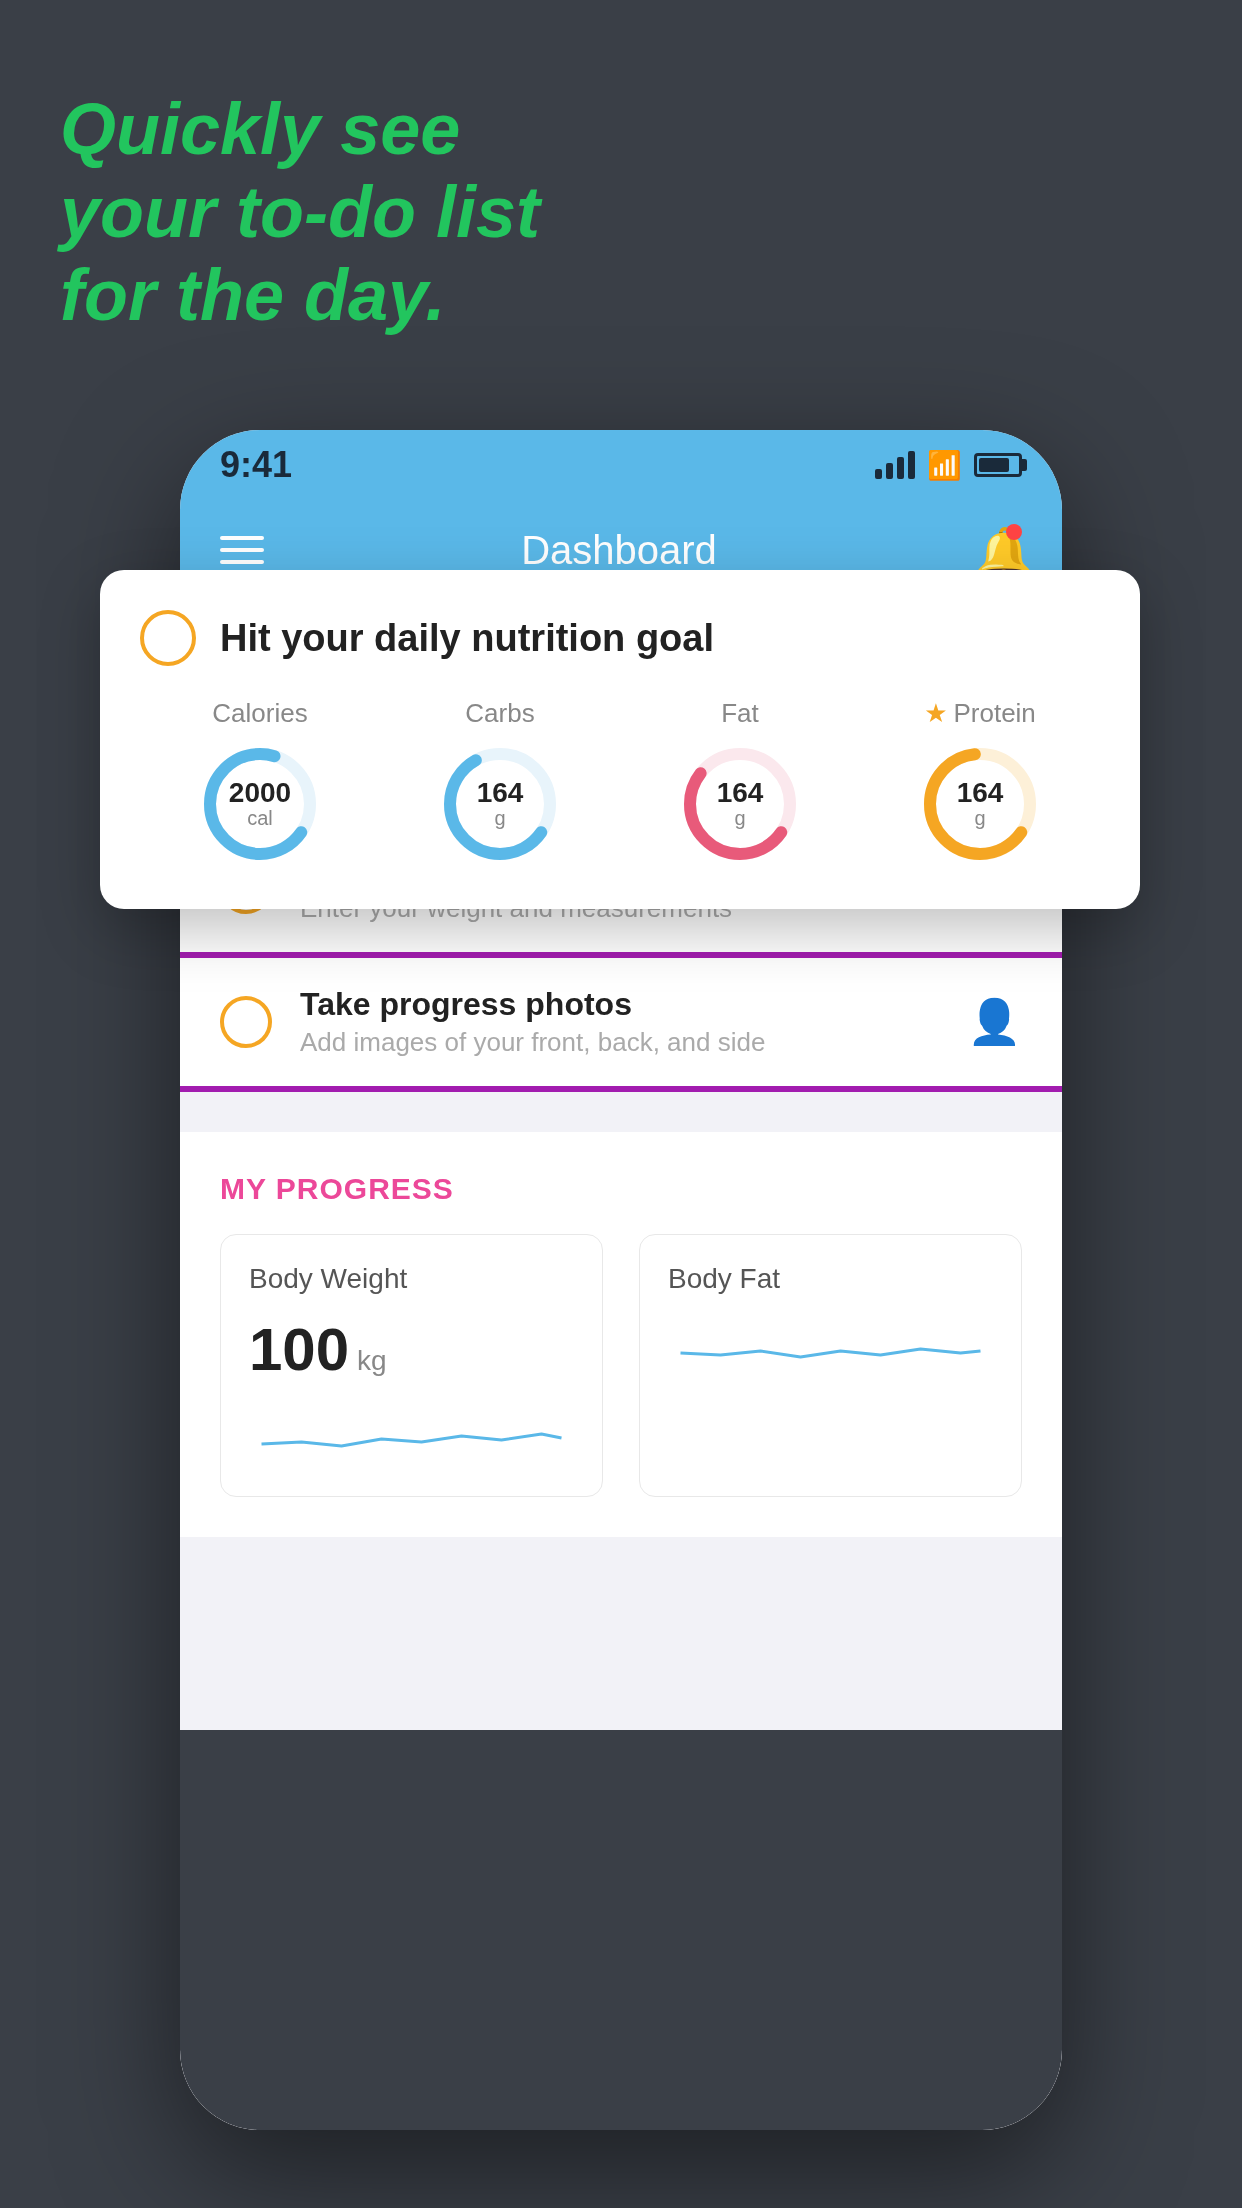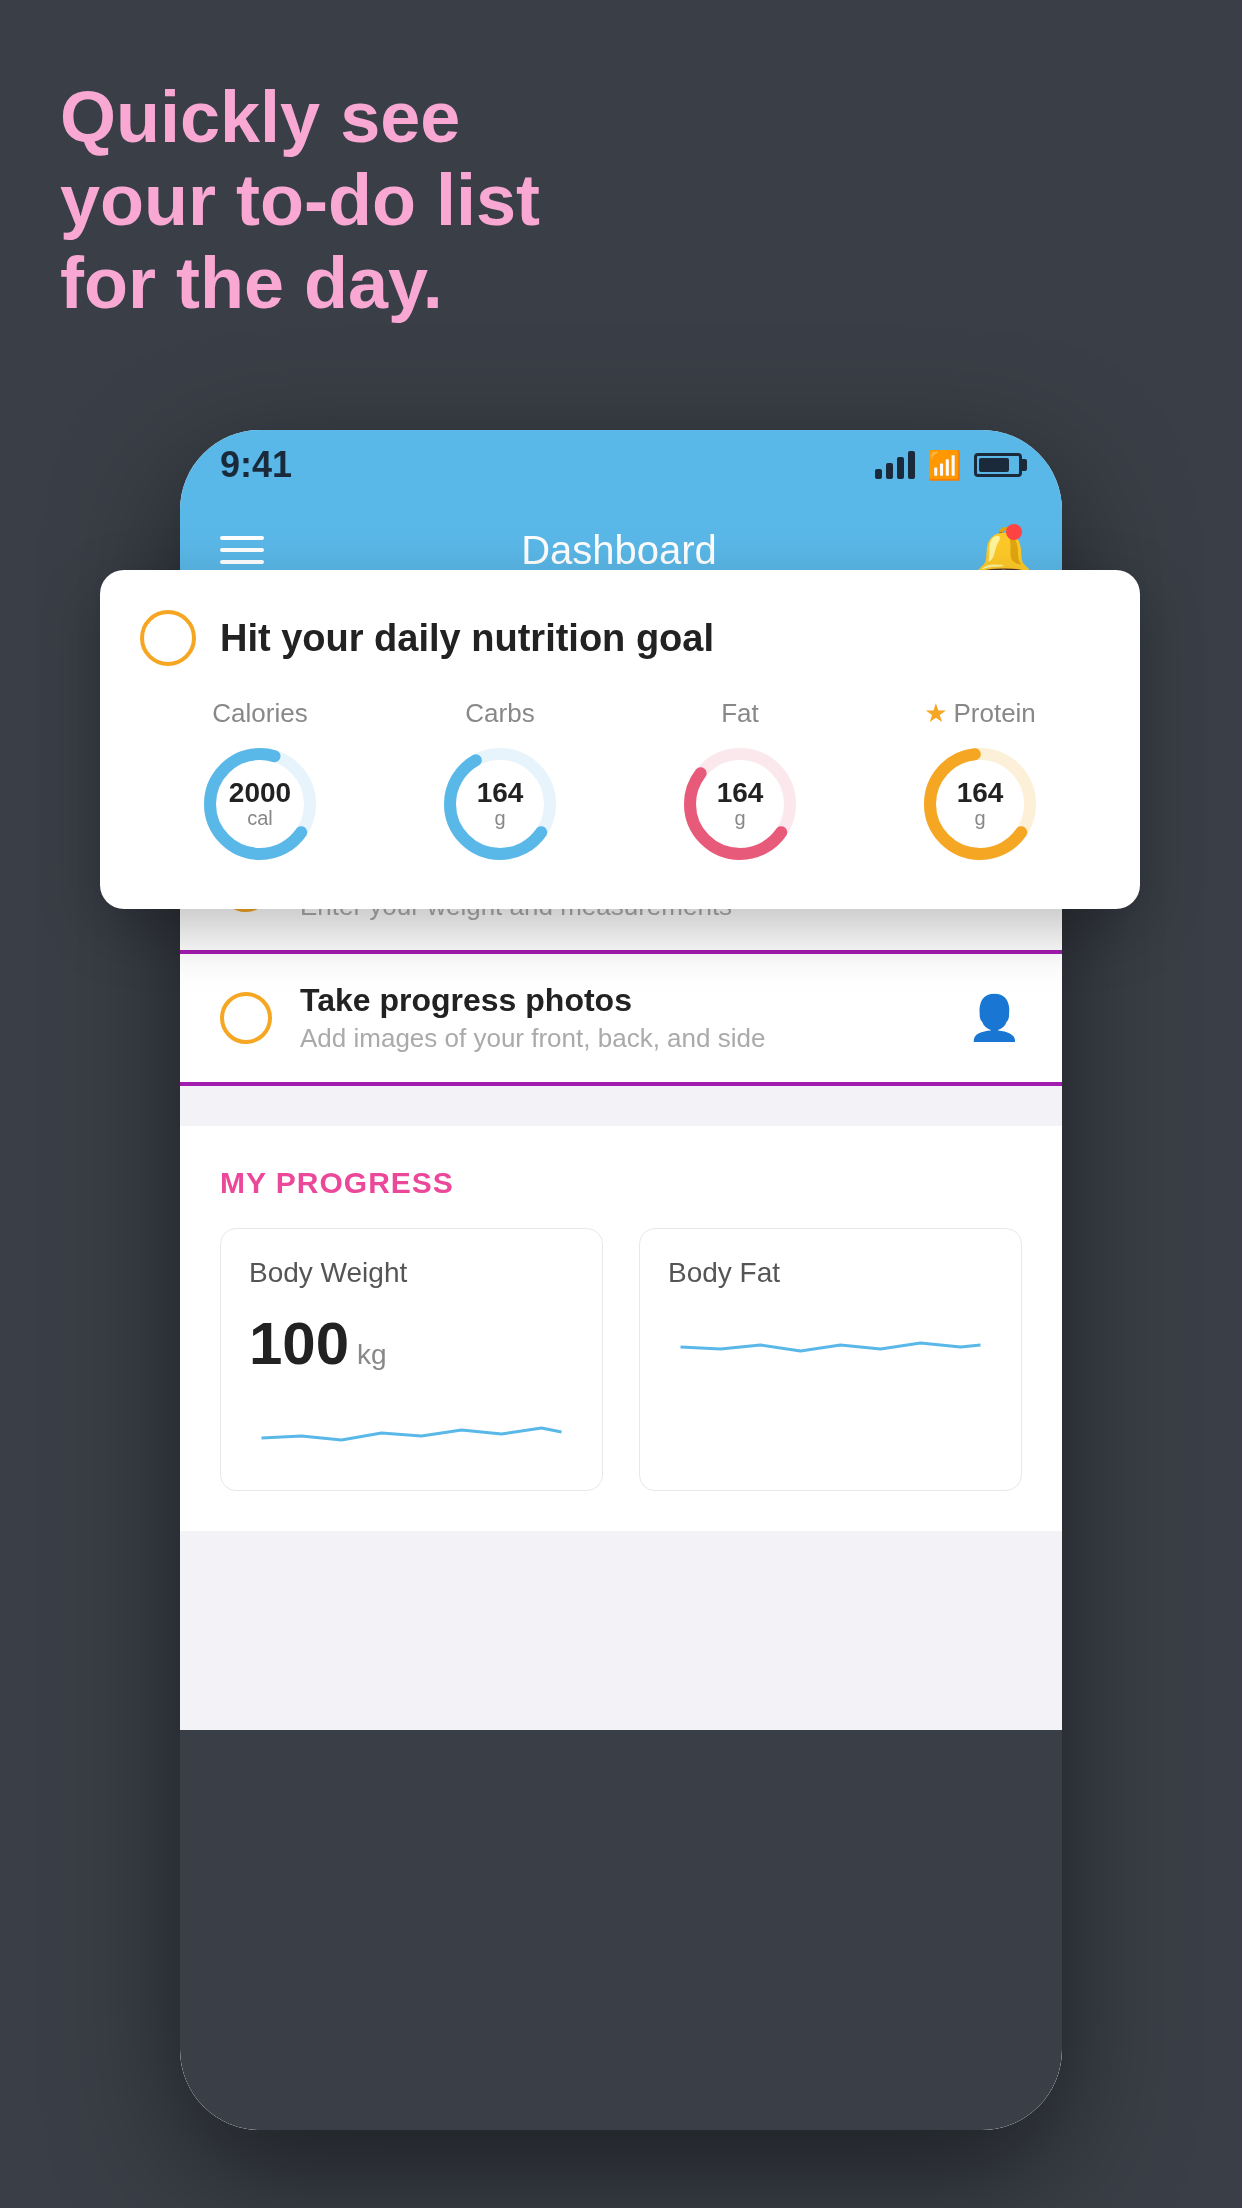--- a/index.html
+++ b/index.html
@@ -8,27 +8,28 @@
       height: 2208px;
       background-color: #3a3f47;
       font-family: -apple-system, BlinkMacSystemFont, 'Helvetica Neue', Arial, sans-serif;
       overflow: hidden;
       position: relative;
     }
 
     
     .hero-text {
       position: absolute;
-      top: 76px;
+      top: 88px;
       left: 60px;
-      color: #f9a8d4;
+      color: #22c55e;
       font-size: 72px;
       font-weight: 800;
       line-height: 1.15;
       z-index: 1;
+      font-style: italic;
     }
 
     
     .phone-frame {
       position: absolute;
       top: 430px;
       left: 180px;
       width: 882px;
       height: 1700px;
       background: #f2f2f7;
@@ -238,21 +239,21 @@
 
     
     .todo-list {
       background: white;
       margin-top: 0;
     }
     .todo-item {
       display: flex;
       align-items: center;
       padding: 28px 40px;
-      border-bottom: 4px solid #a21caf;
+      border-bottom: 6px solid #a21caf;
       gap: 28px;
     }
     .circle-checkbox-green {
       width: 52px;
       height: 52px;
       border: 4px solid #4cd964;
       border-radius: 50%;
       flex-shrink: 0;
       display: flex;
       align-items: center;

